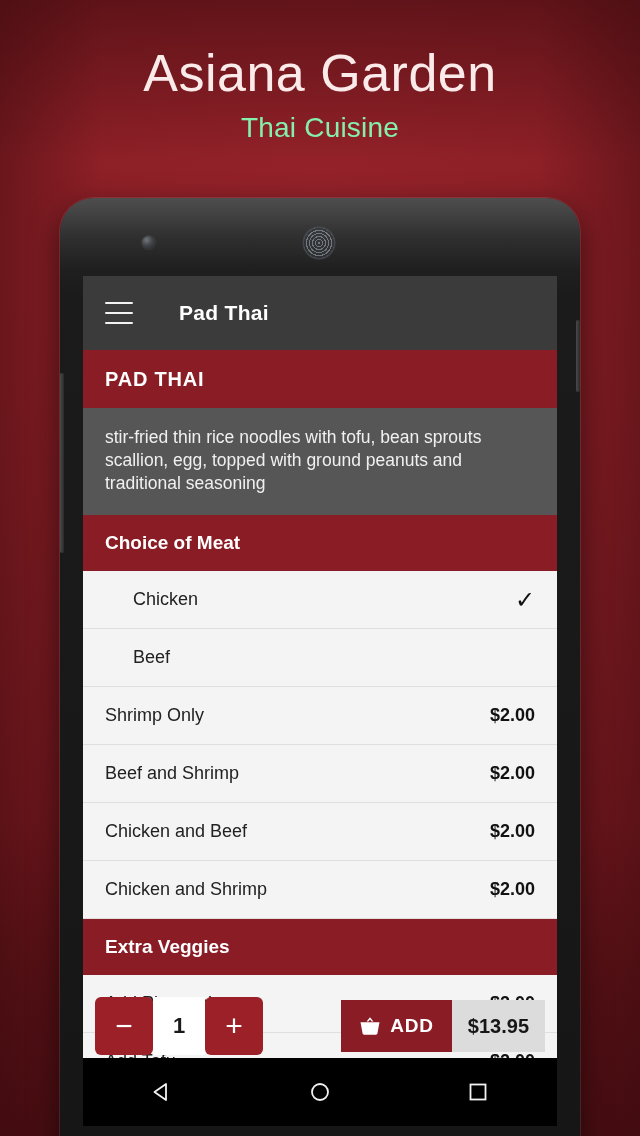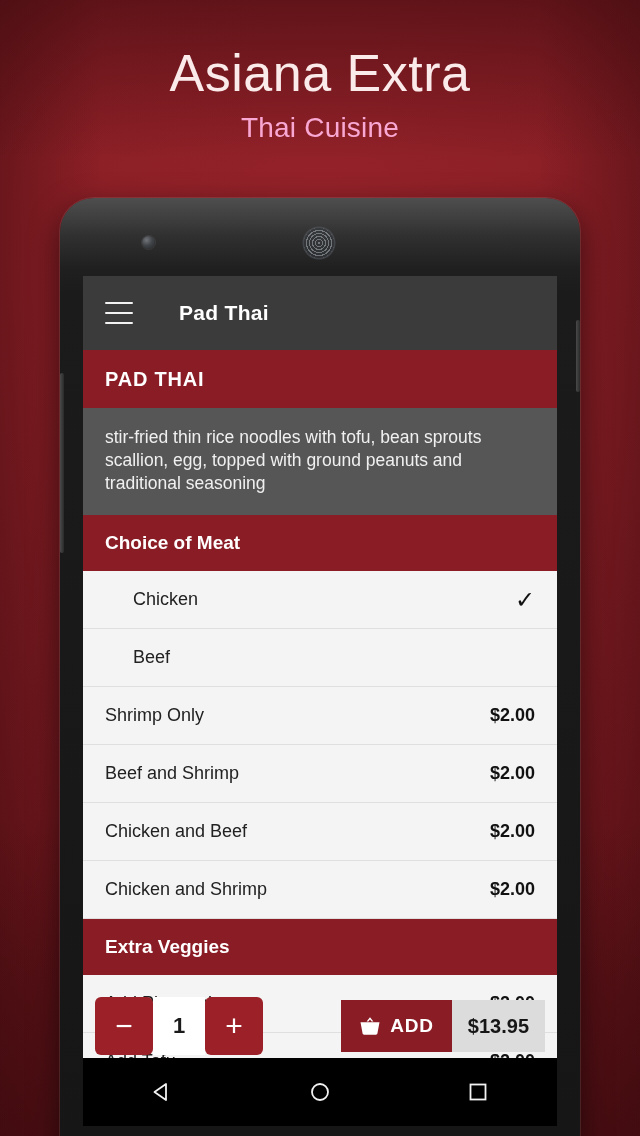--- a/index.html
+++ b/index.html
@@ -44,21 +44,21 @@
     font-weight: 300;
     color: #fbeaea;
     letter-spacing: 0.5px;
     line-height: 1.12;
     font-family: "Liberation Sans", sans-serif;
   }
   #hero .tagline {
     margin-top: 10px;
     font-size: 28px;
     font-weight: 400;
-    color: #f9a8d4;
+    color: #86efac;
     letter-spacing: 0.2px;
   }
 
   
   #phone {
     position: absolute;
     left: 60px;
     top: 198px;
     width: 520px;
     height: 950px;
@@ -309,21 +309,21 @@
   }
 </style>
 </head>
 <body>
 
 <div id="backdrop">
   <div id="backdrop-vignette"></div>
 </div>
 
 <div id="hero">
-  <div class="brand">Asiana Extra</div>
+  <div class="brand">Asiana Garden</div>
   <div class="tagline">Thai Cuisine</div>
 </div>
 
 <div id="phone">
   <div class="bezel-camera"></div>
   <div class="bezel-speaker"></div>
   <div class="side-btn" id="btn-volume"></div>
   <div class="side-btn" id="btn-power"></div>
 
   <div id="screen">

